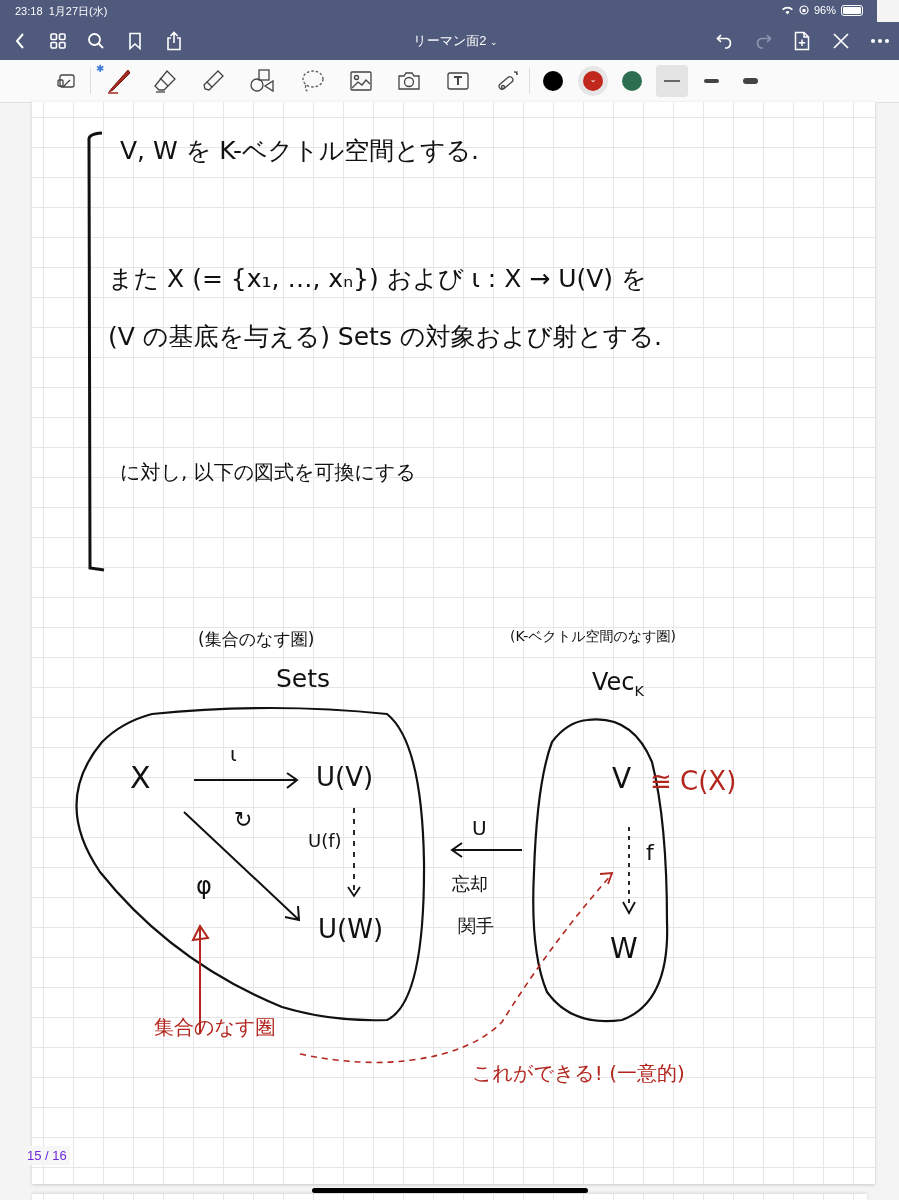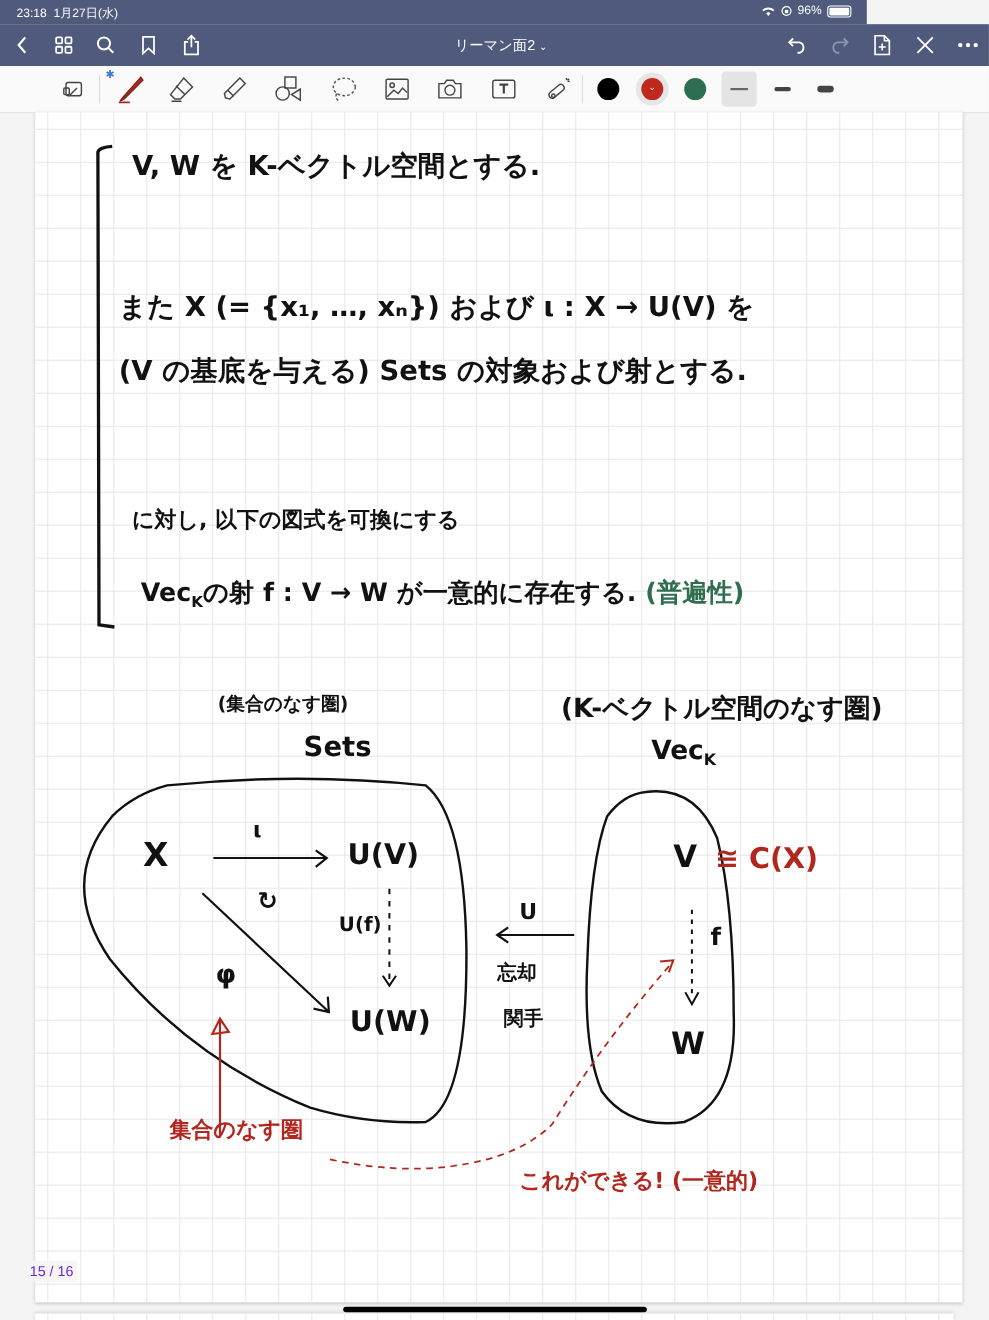--- a/index.html
+++ b/index.html
@@ -1,31 +1,31 @@
 <!DOCTYPE html>
 <html><head>
 <meta charset="utf-8">
 <style>
   html,body{margin:0;padding:0;}
   body{width:899px;height:1200px;position:relative;overflow:hidden;background:#f4f4f4;font-family:"Liberation Sans","DejaVu Sans",sans-serif;}
-  .statusbar{position:absolute;left:0;top:0;width:788px;height:22px;background:#4f5a7c;color:#fff;font-size:11px;}
+  .statusbar{position:absolute;left:0;top:0;width:877px;height:22px;background:#4f5a7c;color:#fff;font-size:11px;}
   .statusbar .time{position:absolute;left:15px;top:4px;}
   .statusbar .right{position:absolute;right:14px;top:4px;display:flex;align-items:center;gap:5px;}
   .battery{width:20px;height:9px;border:1px solid #fff;border-radius:3px;position:relative;}
   .battery .fill{position:absolute;left:1px;top:1px;bottom:1px;width:90%;background:#fff;border-radius:1px;}
   .navbar{position:absolute;left:0;top:22px;width:899px;height:38px;background:#4f5a7c;color:#fff;}
   .navbar .icon{position:absolute;top:7px;width:24px;height:24px;display:flex;align-items:center;justify-content:center;}
   .navbar .title{position:absolute;left:0;right:0;top:10px;text-align:center;font-size:13px;padding-left:12px;}
   .toolbar{position:absolute;left:0;top:60px;width:899px;height:42px;background:#fafafa;border-bottom:1px solid #e0e0e0;}
   .toolbar .tool{position:absolute;top:7px;width:28px;height:28px;display:flex;align-items:center;justify-content:center;}
   .toolbar .sep{position:absolute;top:8px;width:1px;height:26px;background:#ddd;}
   .swatch{position:absolute;top:11px;width:20px;height:20px;border-radius:50%;}
   .page{position:absolute;left:32px;top:102px;width:843px;height:1082px;background:#fff;
     background-image:linear-gradient(#e6e6e6 1px,transparent 1px),linear-gradient(90deg,#e6e6e6 1px,transparent 1px);
-    background-size:30px 30px;background-position:11px 15px;box-shadow:0 1px 3px rgba(0,0,0,.18);overflow:hidden;font-weight:bold;}
+    background-size:30px 30px;background-position:11px 15px;box-shadow:0 1px 3px rgba(0,0,0,.18);overflow:hidden;}
   .page2{position:absolute;left:32px;top:1194px;width:835px;height:20px;background:#fff;
     background-image:linear-gradient(90deg,#e6e6e6 1px,transparent 1px);background-size:30px 30px;background-position:11px 0;box-shadow:0 -1px 3px rgba(0,0,0,.12);}
   .hw{position:absolute;white-space:nowrap;font-family:"DejaVu Sans",sans-serif;color:#111;}
   .line{font-size:25px;}
   .red{color:#b3261e;}
   .green{color:#2f6e4f;}
   .pageind{position:absolute;left:24px;top:1146px;font-size:13px;color:#6d28d9;background:rgba(245,245,245,.9);padding:2px 3px;}
   .homebar{position:absolute;left:312px;top:1188px;width:276px;height:5px;border-radius:3px;background:#000;}
   sub{font-size:60%;}
 </style>
@@ -197,25 +197,24 @@
 <div class="page">
 
   <svg style="position:absolute;left:48px;top:28px" width="30" height="450">
       <path d="M22 3 Q8 4 9 10 L10 438 L24 440" stroke="#111" stroke-width="3" fill="none"></path>
     </svg>
 
   <div class="hw line" style="left:88px;top:32px">V, W を K-ベクトル空間とする.</div>
   <div class="hw line" style="left:76px;top:160px">また X (= {x₁, …, xₙ}) および ι : X → U(V) を</div>
   <div class="hw line" style="left:76px;top:218px">(V の基底を与える) Sets の対象および射とする.</div>
   <div class="hw line" style="left:88px;top:357px;font-size:20px">に対し, 以下の図式を可換にする</div>
-  <div class="hw line" style="left:96px;top:421px;font-size:23px"><span>Vec</span><sub>K</sub><span>の射 f : V → W が一意的に存在する.</span> <span class="green">(普遍性)</span></div>
 
   <div class="hw" style="left:166px;top:526px;font-size:17px">(集合のなす圏)</div>
   <div class="hw" style="left:244px;top:562px;font-size:25px">Sets</div>
-  <div class="hw" style="left:478px;top:526px;font-size:24px">(K-ベクトル空間のなす圏)</div>
+  <div class="hw" style="left:478px;top:526px;font-size:14px">(K-ベクトル空間のなす圏)</div>
   <div class="hw" style="left:560px;top:566px;font-size:24px"><span>Vec</span><sub>K</sub></div>
 
   <svg style="position:absolute;left:0;top:0" width="835" height="1082">
 
     <path d="M120 612 Q240 600 355 612 Q390 640 392 760 Q393 900 355 918 Q300 920 250 905 Q140 860 68 770 Q20 700 70 640 Q90 620 120 612 Z" fill="none" stroke="#111" stroke-width="2.2"></path>
 
     <path d="M555 618 Q600 612 620 660 Q635 720 635 820 Q638 900 590 918 Q540 925 515 890 Q498 850 502 770 Q505 680 520 640 Q535 620 555 618 Z" fill="none" stroke="#111" stroke-width="2.2"></path>
 
     <path d="M162 678 H265 M255 671 L265 678 L255 686" stroke="#111" stroke-width="2" fill="none"></path>
 

